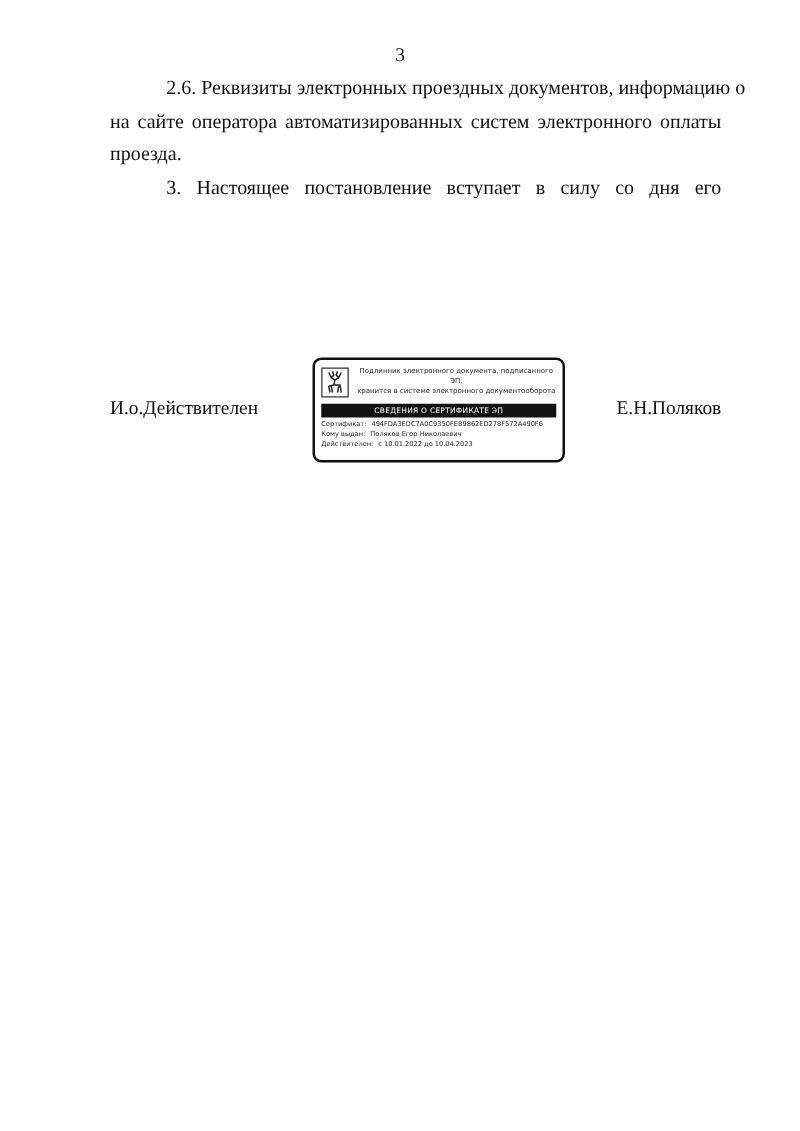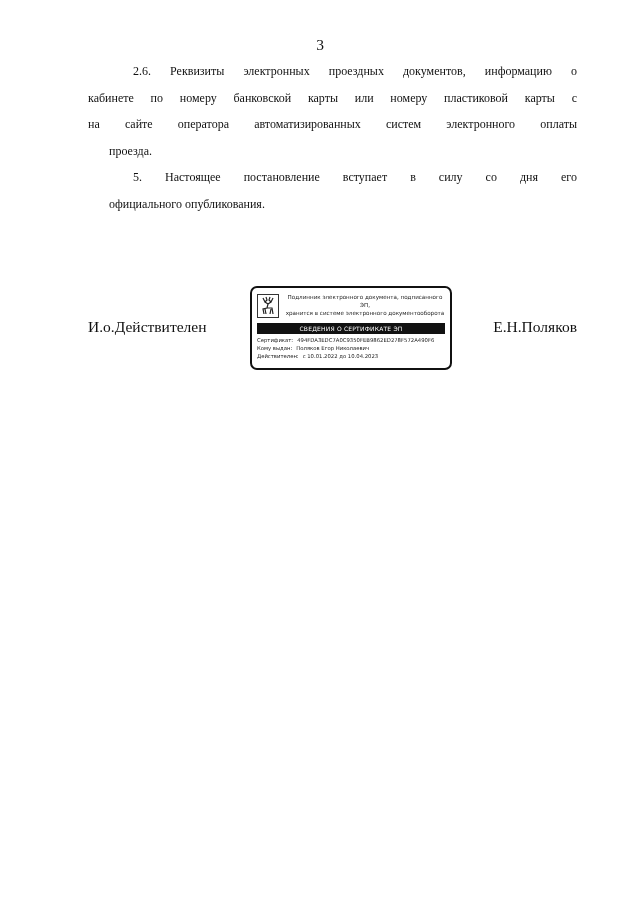--- a/index.html
+++ b/index.html
@@ -1,21 +1,21 @@
 <!DOCTYPE html>
 <html><head>
 <meta charset="utf-8">
 <style>
   html, body { margin: 0; padding: 0; background: #ffffff; }
   body { width: 640px; height: 905px; position: relative; overflow: hidden;
          font-family: "Liberation Serif", "DejaVu Serif", serif; color: #111; }
   .page-number { position: absolute; top: 36px; left: 0; width: 640px; text-align: center; font-size: 15.5px; }
-  .body-text { position: absolute; left: 88px; width: 489px; top: 58px; font-size: 12px; line-height: 26.5px; }
+  .body-text { position: absolute; left: 88px; width: 489px; top: 58px; font-size: 16px; line-height: 26.5px; }
   .line { display: block; white-space: nowrap; text-align: justify; text-align-last: justify; height: 26.5px; }
-  .line.last { text-align-last: left; margin-left: 21px; }
+  .line.last { text-align-last: left; }
   .indent { padding-left: 45px; }
   .sign-row { position: absolute; top: 318px; left: 88px; width: 489px; font-size: 15.5px; }
   .sign-left { position: absolute; left: 0; top: 0; }
   .sign-right { position: absolute; right: 0; top: 0; font-family: Liberation Serif, serif; }
   .stamp { position: absolute; left: 250px; top: 286px; width: 202px; height: 84px;
            border: 2px solid #111; border-radius: 7px; box-sizing: border-box;
            font-family: "DejaVu Sans", sans-serif; color: #222; }
   .stamp-emblem { position: absolute; left: 5px; top: 6px; width: 22px; height: 24px; border: 1px solid #333; box-sizing: border-box; }
   .stamp-header { position: absolute; left: 30px; top: 5px; width: 166px; font-size: 5.6px; line-height: 8px; text-align: center; }
   .stamp-bar { position: absolute; left: 5px; top: 35px; width: 188px; height: 11px; background: #111; color: #fff;
@@ -24,25 +24,23 @@
   .stamp-details .k { display: inline-block; }
   .stamp-details .v { margin-left: 4px; }
 </style>
 </head>
 <body>
 
 <div class="page-number">3</div>
 
 <div class="body-text">
   <span class="line indent">2.6. Реквизиты электронных проездных документов, информацию о</span>
-  <span class="line">кабинете по номеру банковской карты или номеру пластиковой карты с</span>
   <span class="line">на сайте оператора автоматизированных систем электронного оплаты</span>
   <span class="line last">проезда.</span>
-  <span class="line indent">5. Настоящее постановление вступает в силу со дня его</span>
-  <span class="line last">официального опубликования.</span>
+  <span class="line indent">3. Настоящее постановление вступает в силу со дня его</span>
 </div>
 
 <div class="sign-row">
   <span class="sign-left">И.о.Действителен</span>
   <span class="sign-right">Е.Н.Поляков</span>
 </div>
 
 <div class="stamp">
   <div class="stamp-emblem">
     <svg width="20" height="22" viewBox="0 0 20 22">

